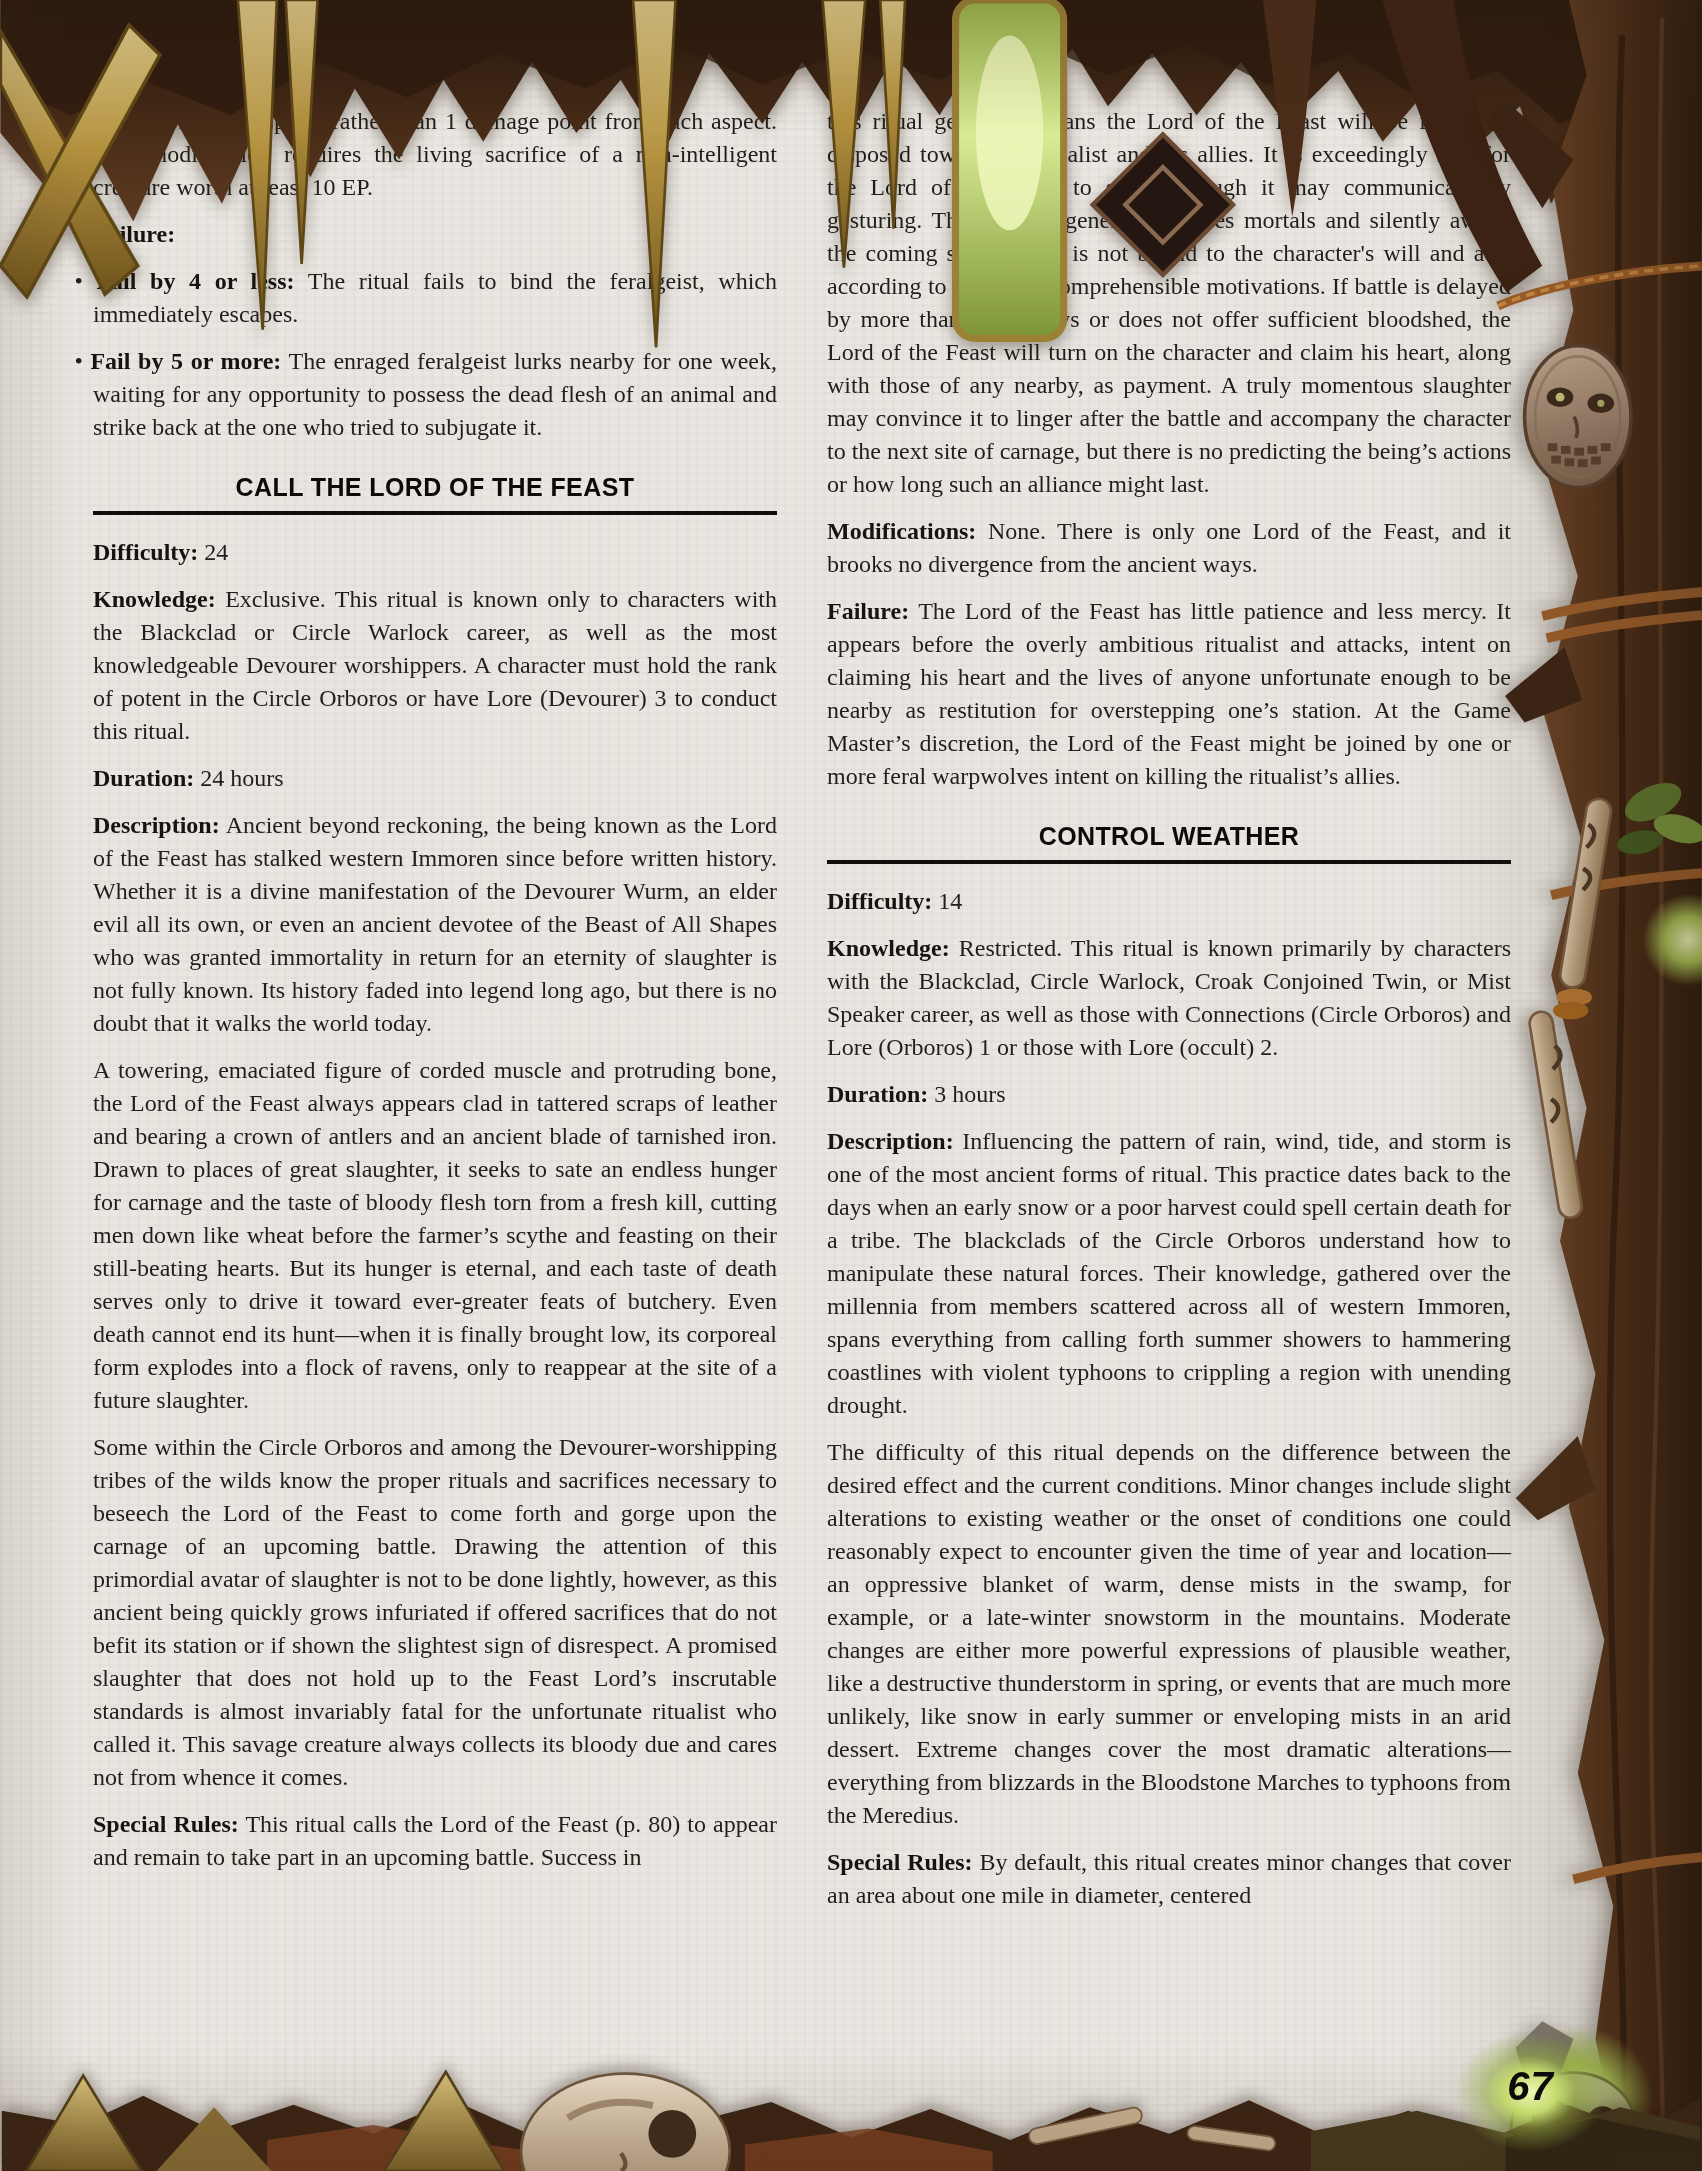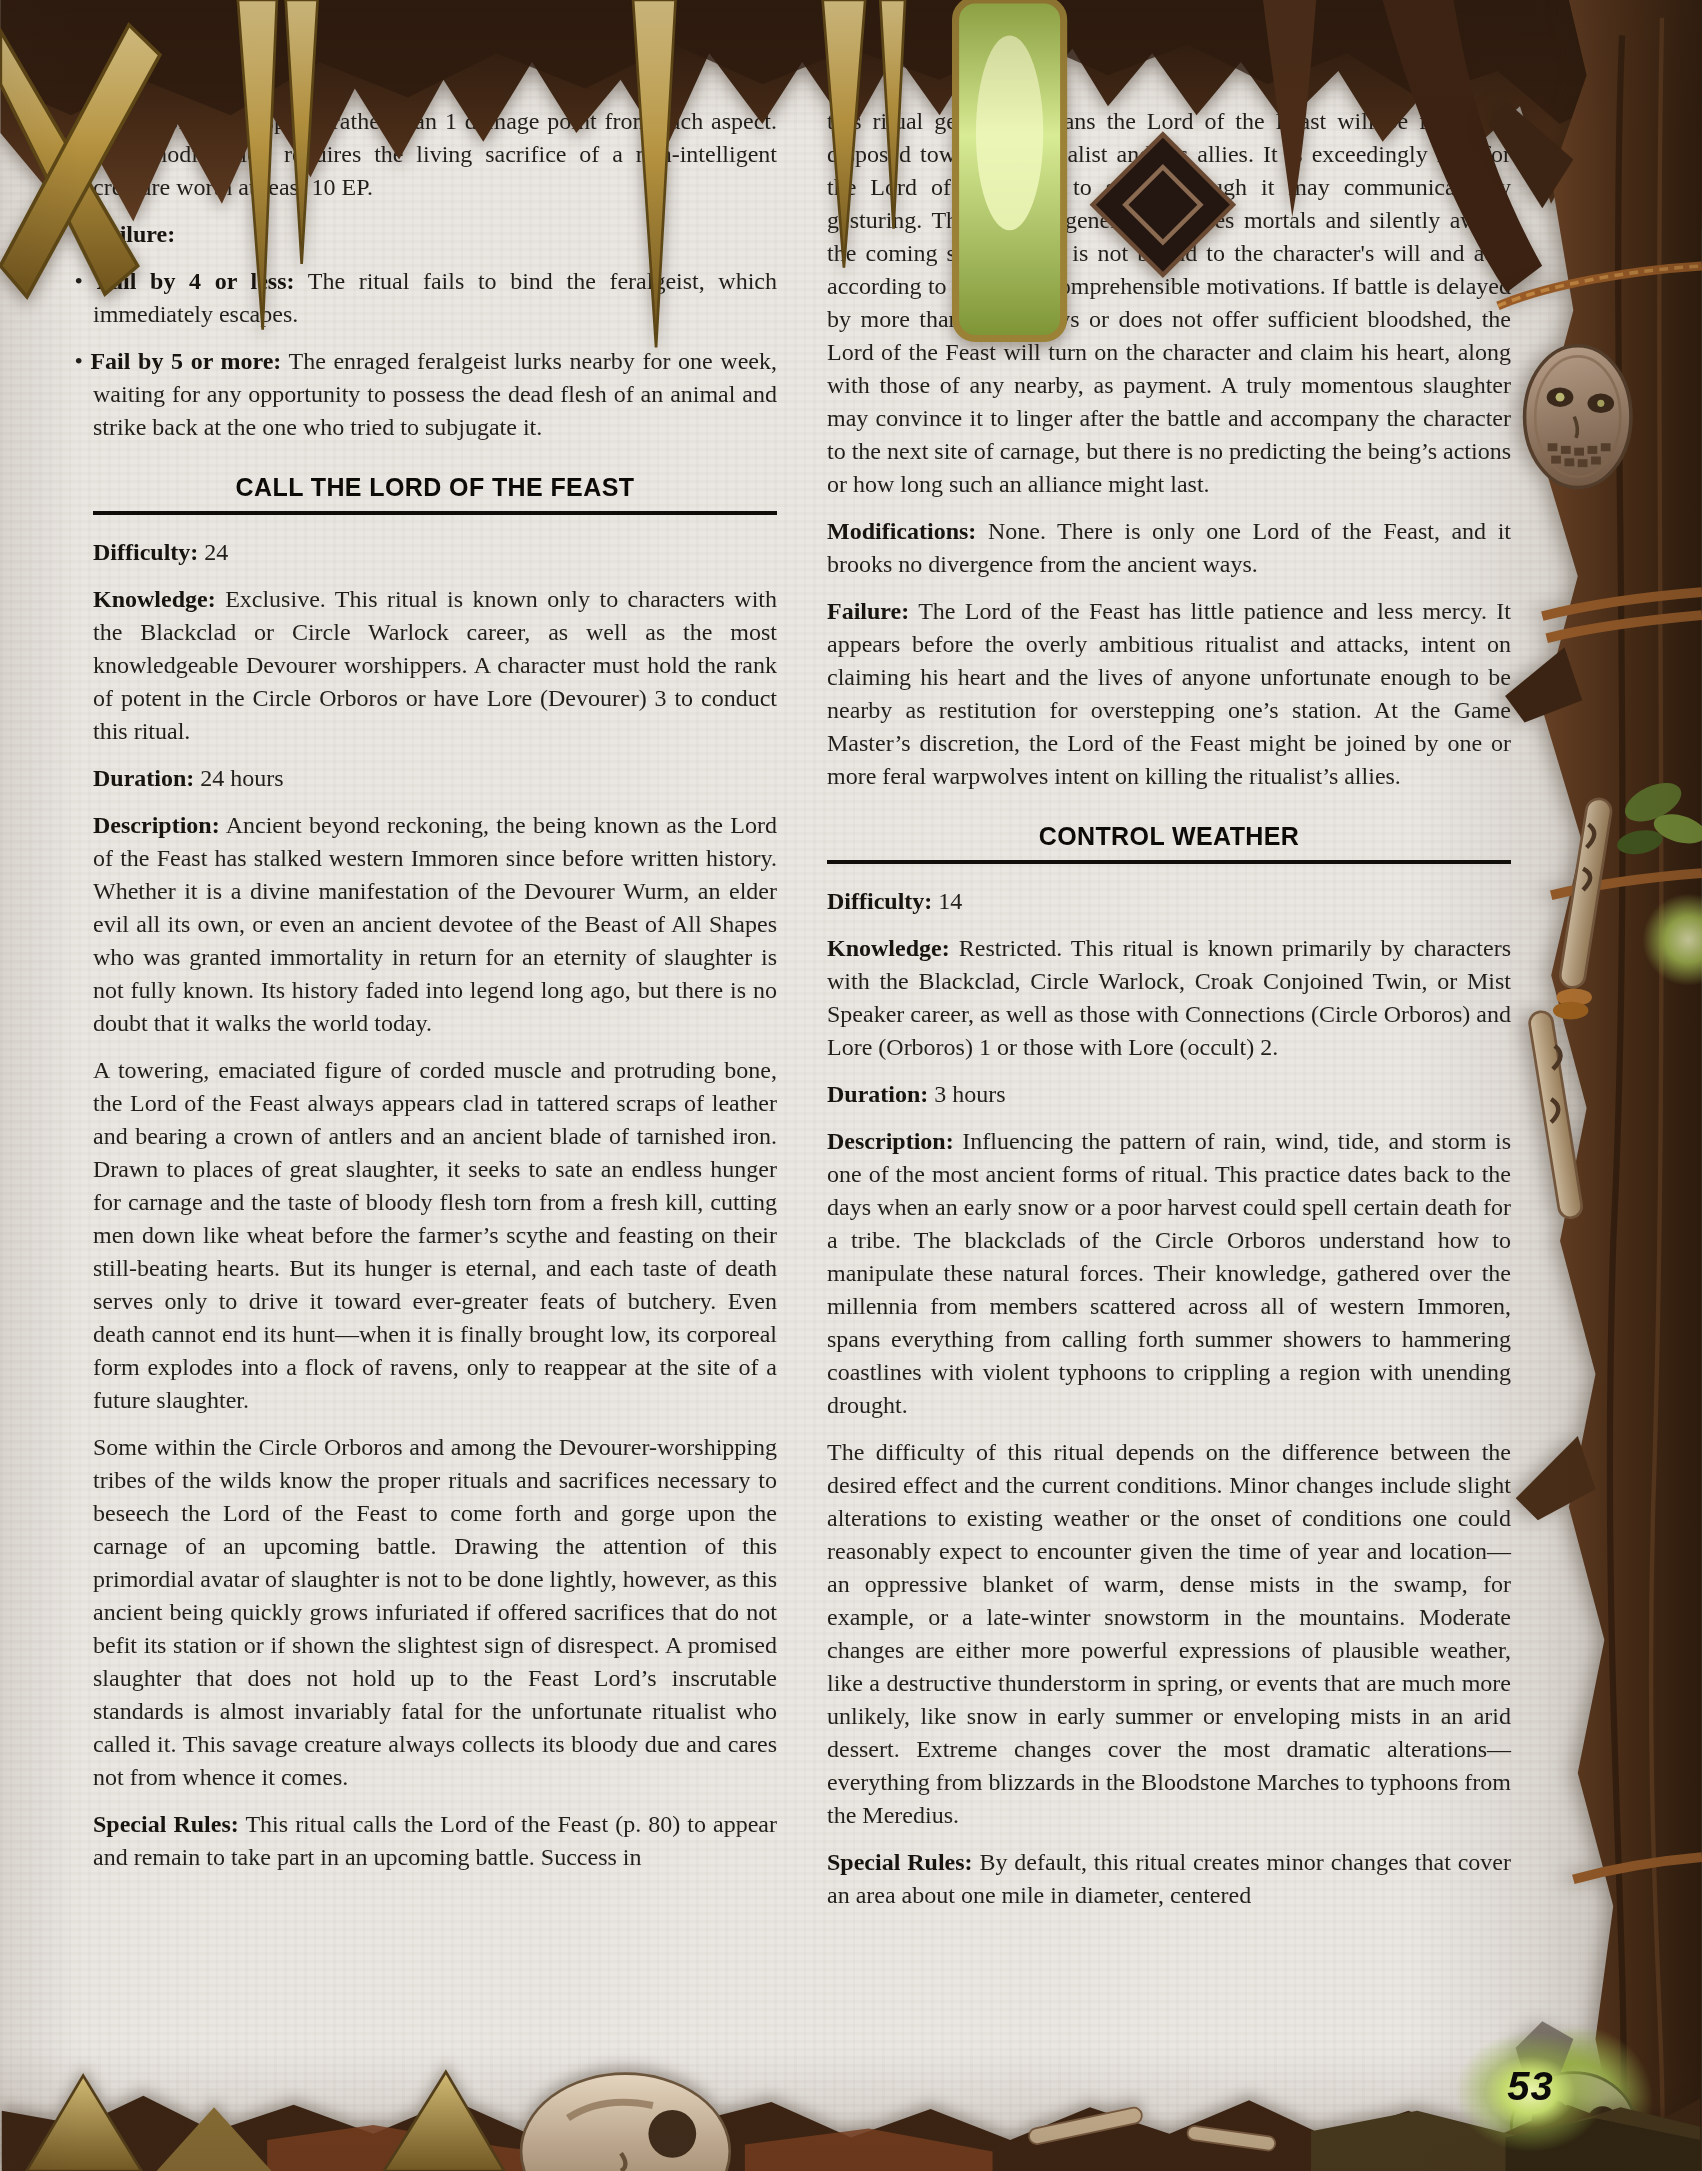--- a/index.html
+++ b/index.html
@@ -304,15 +304,15 @@
     <rect x="1340" y="85" width="100" height="16" rx="8" transform="rotate(8 1390 93)"></rect>
   </g>
   <path fill="#46391d" d="M1480,130 V85 L1600,62 1720,92 1830,58 1920,80 V130 Z"></path>
   <path fill="#2c2410" d="M1700,130 V92 L1800,70 1920,95 V130 Z"></path>
 </svg>
 
 <div class="edge-shade"></div>
 
 <div class="page-num-wrap">
   <div class="page-num-glow"></div>
-  <div class="page-num">53</div>
+  <div class="page-num">67</div>
 </div>
 
 
 </body></html>

